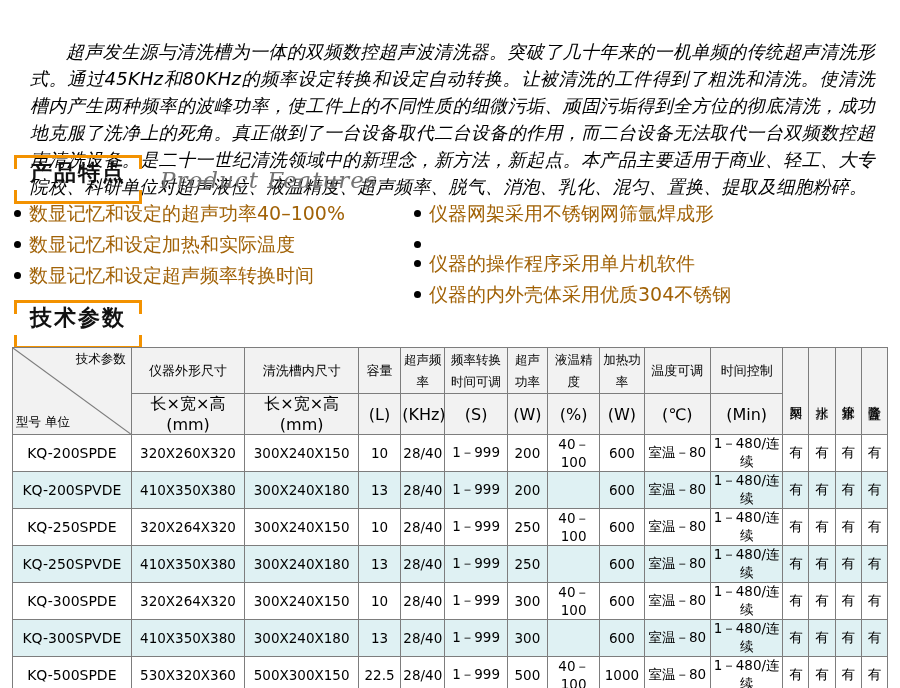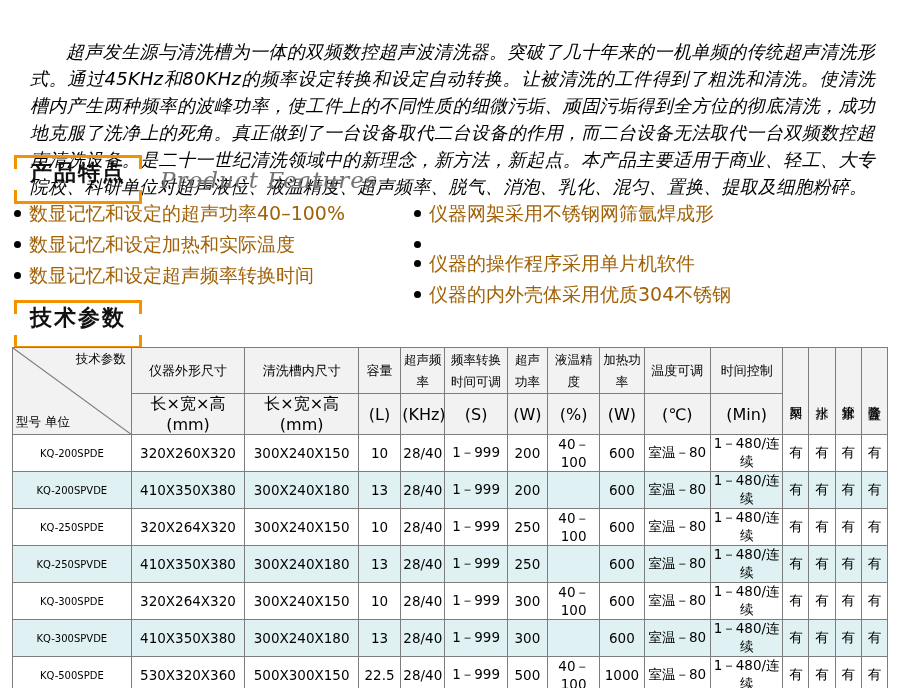--- a/index.html
+++ b/index.html
@@ -144,21 +144,21 @@
     line-height: 15px;
     writing-mode: vertical-rl;
     text-orientation: upright;
     letter-spacing: 0px;
     display: inline-block;
     margin: 0 auto;
   }
   tbody td { height: 30px; font-size: 13.5px; }
   tbody tr.odd td { background: #ffffff; }
   tbody tr.even td { background: #dff1f3; }
-  tbody td.model { font-size: 10px; }
+  tbody td.model { font-size: 14px; }
 </style>
 </head>
 <body>
 
 <div id="page">
 
   <p class="intro">超声发生源与清洗槽为一体的双频数控超声波清洗器。突破了几十年来的一机单频的传统超声清洗形式。通过45KHz和80KHz的频率设定转换和设定自动转换。让被清洗的工件得到了粗洗和清洗。使清洗槽内产生两种频率的波峰功率，使工件上的不同性质的细微污垢、顽固污垢得到全方位的彻底清洗，成功地克服了洗净上的死角。真正做到了一台设备取代二台设备的作用，而二台设备无法取代一台双频数控超声清洗设备。是二十一世纪清洗领域中的新理念，新方法，新起点。本产品主要适用于商业、轻工、大专院校、科研单位对超声液位、液温精度、超声频率、脱气、消泡、乳化、混匀、置换、提取及细胞粉碎。</p>
 
   <div class="section-head" id="features-head">
     <span class="head-badge">

